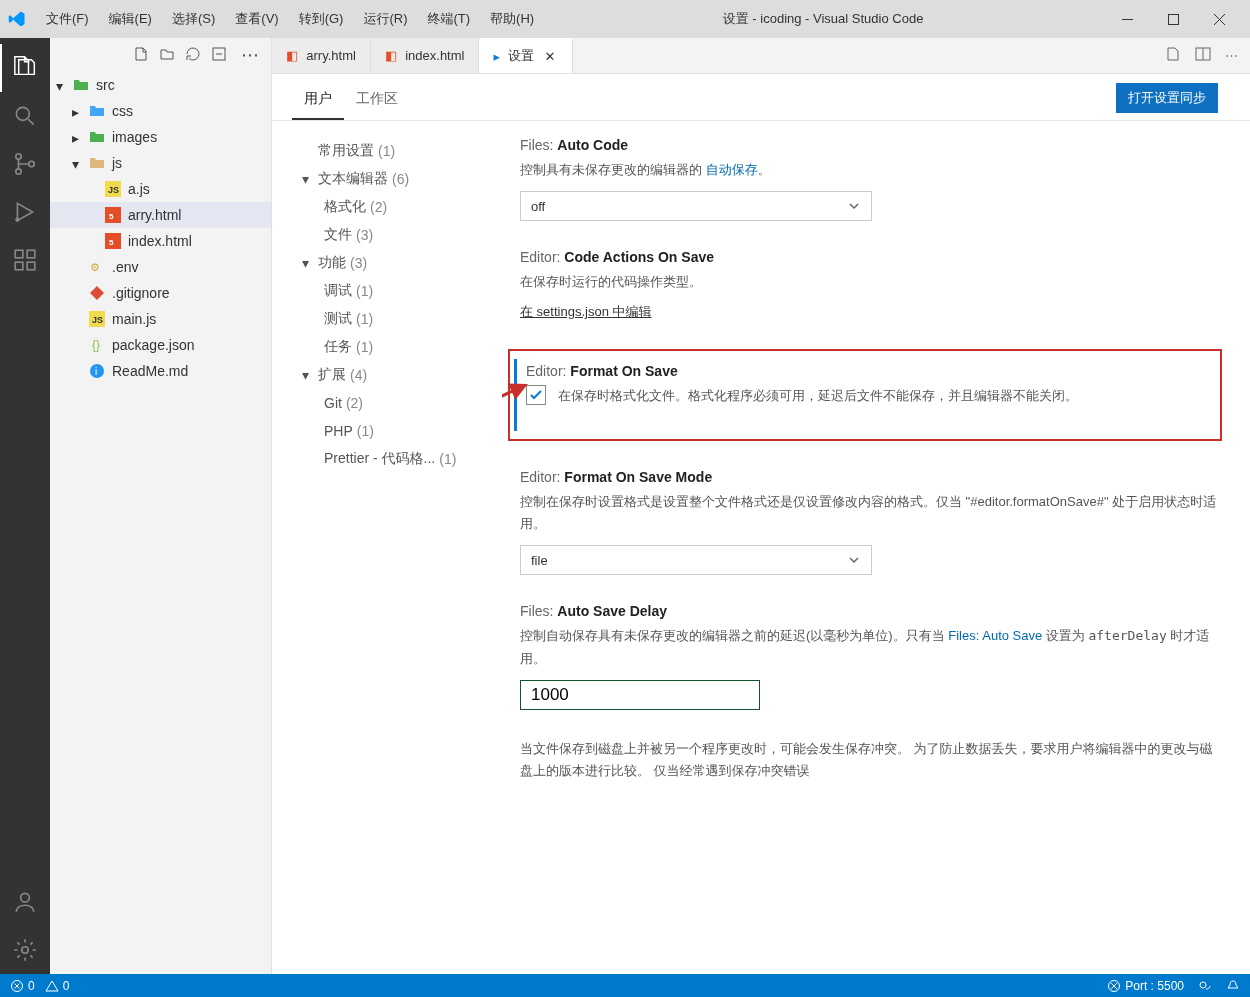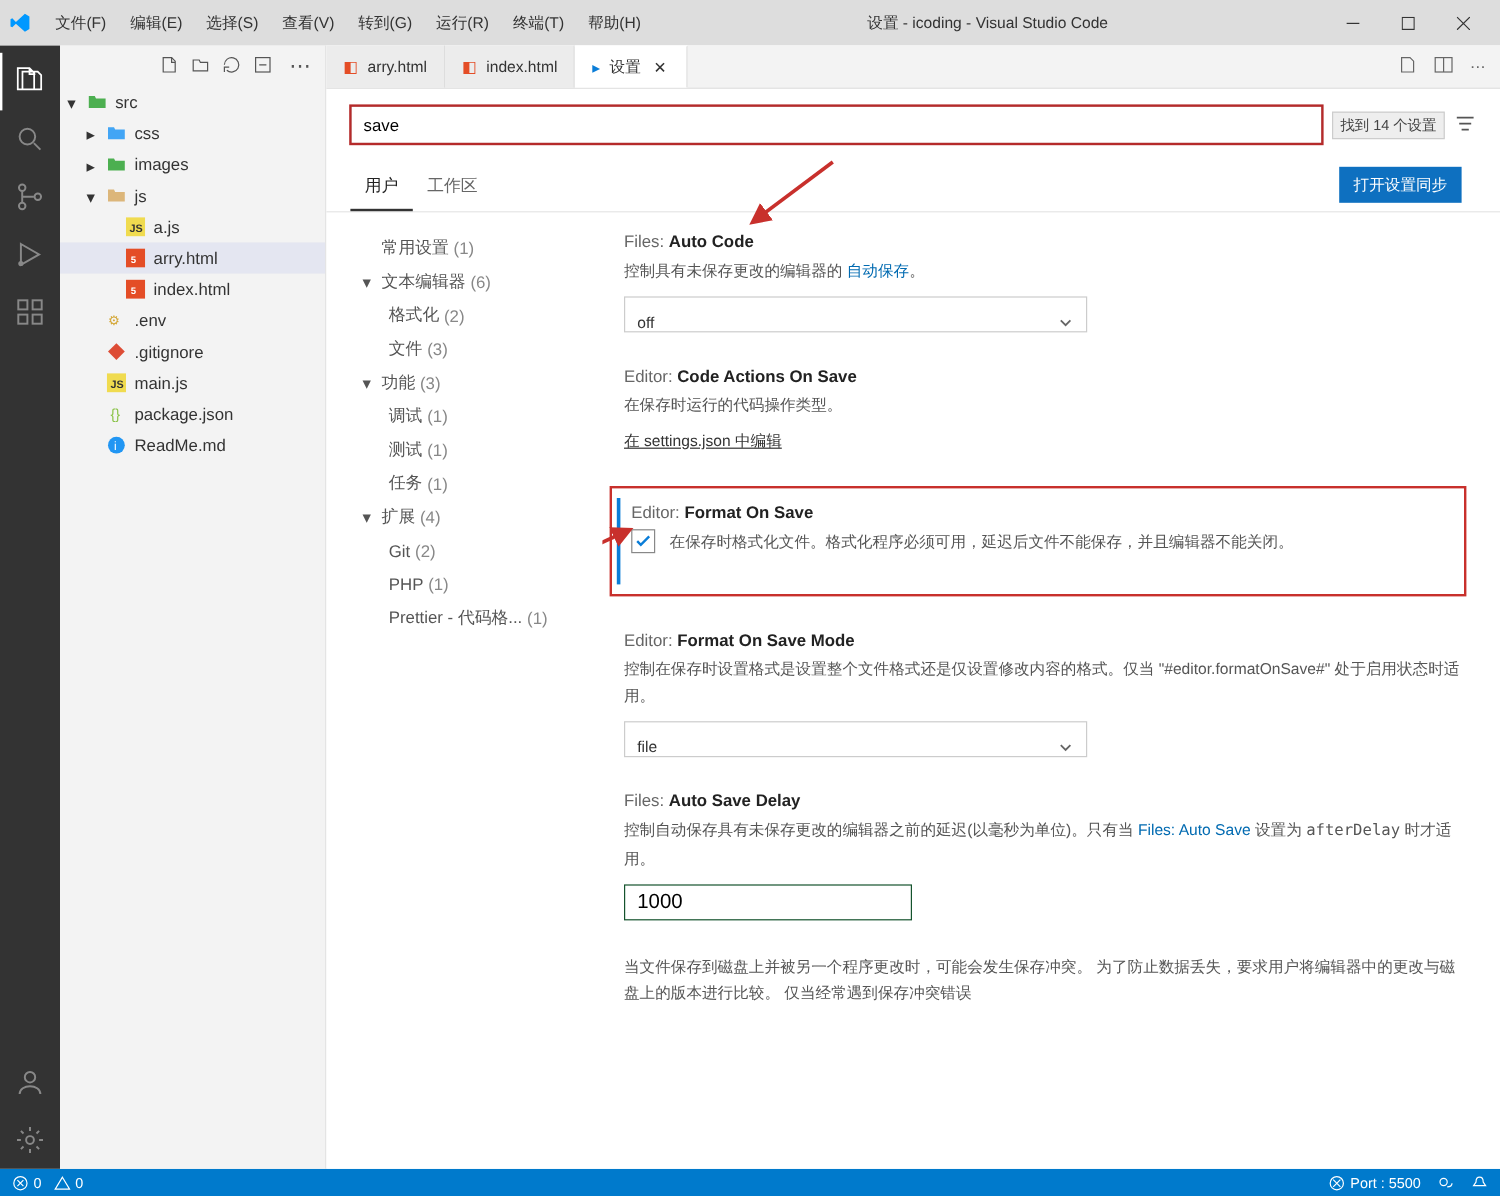--- a/index.html
+++ b/index.html
@@ -66,21 +66,21 @@
 .settings-list { flex: 1; overflow-y: auto; padding: 16px 28px 40px 6px; position: relative; }
 .setting { margin-bottom: 28px; padding-left: 12px; position: relative; }
 .setting.highlighted { border: 2px solid #c8302c; padding: 12px 12px 16px 16px; }
 .setting.highlighted::before { content: ''; position: absolute; left: 4px; top: 8px; bottom: 8px; width: 3px; background: #0a7dd8; }
 .setting-label { font-size: 14px; color: #555; margin-bottom: 6px; }
 .setting-label .cat { color: #666; }
 .setting-label .name { color: #222; font-weight: 600; }
 .setting-desc { font-size: 13px; color: #555; line-height: 1.7; margin-bottom: 10px; }
 .setting-desc .link { color: #006ab1; margin-top: 24px; }
 .setting-desc .code { font-family: Consolas, monospace; }
-.select { width: 386px; height: 30px; border: 1px solid #ccc; padding: 0 10px; font-size: 13px; display: flex; align-items: flex-end; justify-content: space-between; cursor: pointer; }
+.select { width: 352px; height: 30px; border: 1px solid #ccc; padding: 0 10px; font-size: 13px; display: flex; align-items: center; justify-content: space-between; cursor: pointer; }
 .select svg { width: 14px; height: 14px; }
 .textnum { width: 240px; height: 30px; border: 1px solid #14532d; padding: 0 10px; font-size: 17px; }
 .edit-json { text-decoration: underline; color: #333; cursor: pointer; }
 .check-row { display: flex; align-items: flex-start; gap: 12px; }
 .checkbox { width: 20px; height: 20px; border: 1px solid #888; display: flex; align-items: center; justify-content: center; flex-shrink: 0; }
 .checkbox svg { width: 14px; height: 14px; }
 
 .arrow-red { position: absolute; pointer-events: none; }
 .arrow1 { left: 352px; top: 56px; }
 
@@ -335,40 +335,20 @@
               <path fill="none" stroke="#666" d="M3 2h7l3 3v9H3z"></path>
             </svg></span>
         <span><svg viewBox="0 0 16 16">
               <rect x="1" y="2" width="14" height="12" fill="none" stroke="#666"></rect>
               <path d="M8 2v12" stroke="#666"></path>
             </svg></span>
         <span class="dots">⋯</span>
       </div>
     </div>
 
-    <div class="settings-header">
-      <div class="search-row">
-        <div class="search-box">
-          <input class="search-input" value="save" style="">
-        </div>
-        <span class="result-badge">找到 14 个设置</span>
-        <span class="filter-icon"><svg viewBox="0 0 18 18">
-              <path d="M2 4h14M4 9h10M6 14h6" stroke="#555" stroke-width="1.5"></path>
-            </svg></span>
-      </div>
-
-      <svg class="arrow-red arrow1" width="80" height="60">
-          <defs>
-            <marker id="ah1" markerWidth="10" markerHeight="10" refX="2" refY="3" orient="auto">
-              <path d="M0 0l6 3-6 3z" fill="#c8302c"></path>
-            </marker>
-          </defs>
-          <path d="M70 5 L10 50" stroke="#c8302c" stroke-width="3" fill="none" marker-end="url(#ah1)"></path>
-        </svg>
-    </div>
 
     <div class="scope-row">
       <div class="scope-tab active">用户</div>
       <div class="scope-tab">工作区</div>
       <div class="scope-spacer"></div>
       <button class="sync-btn">打开设置同步</button>
     </div>
 
     <div class="settings-body">
       <div class="toc" id="toc">

